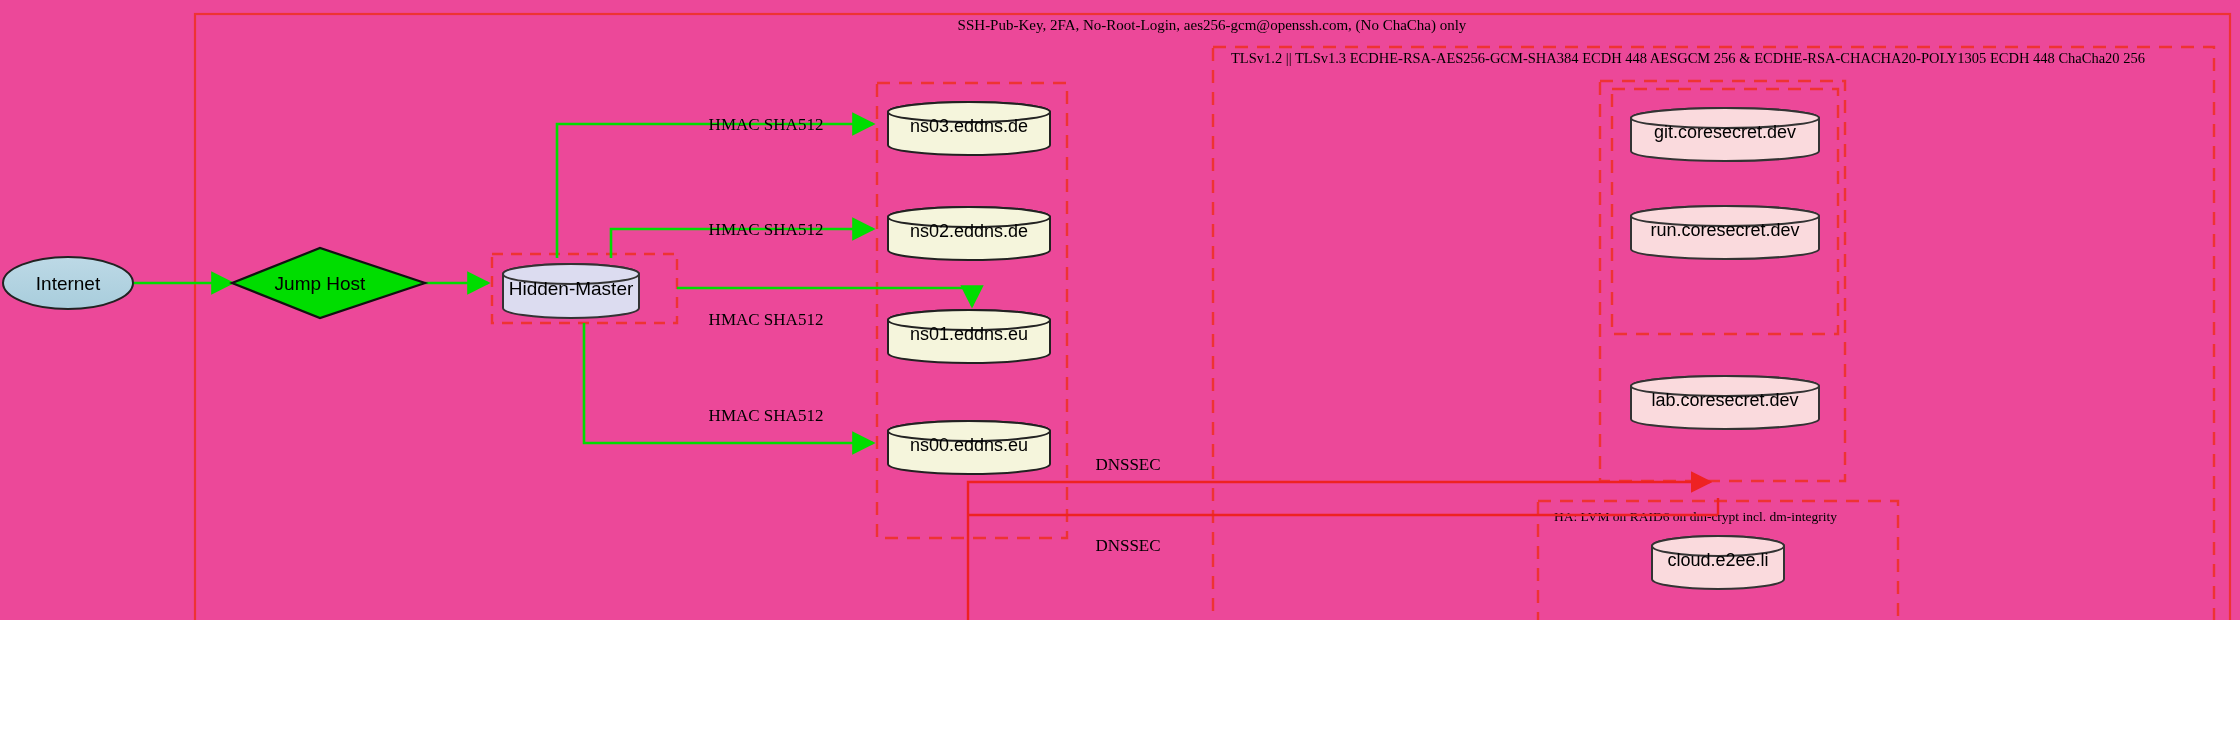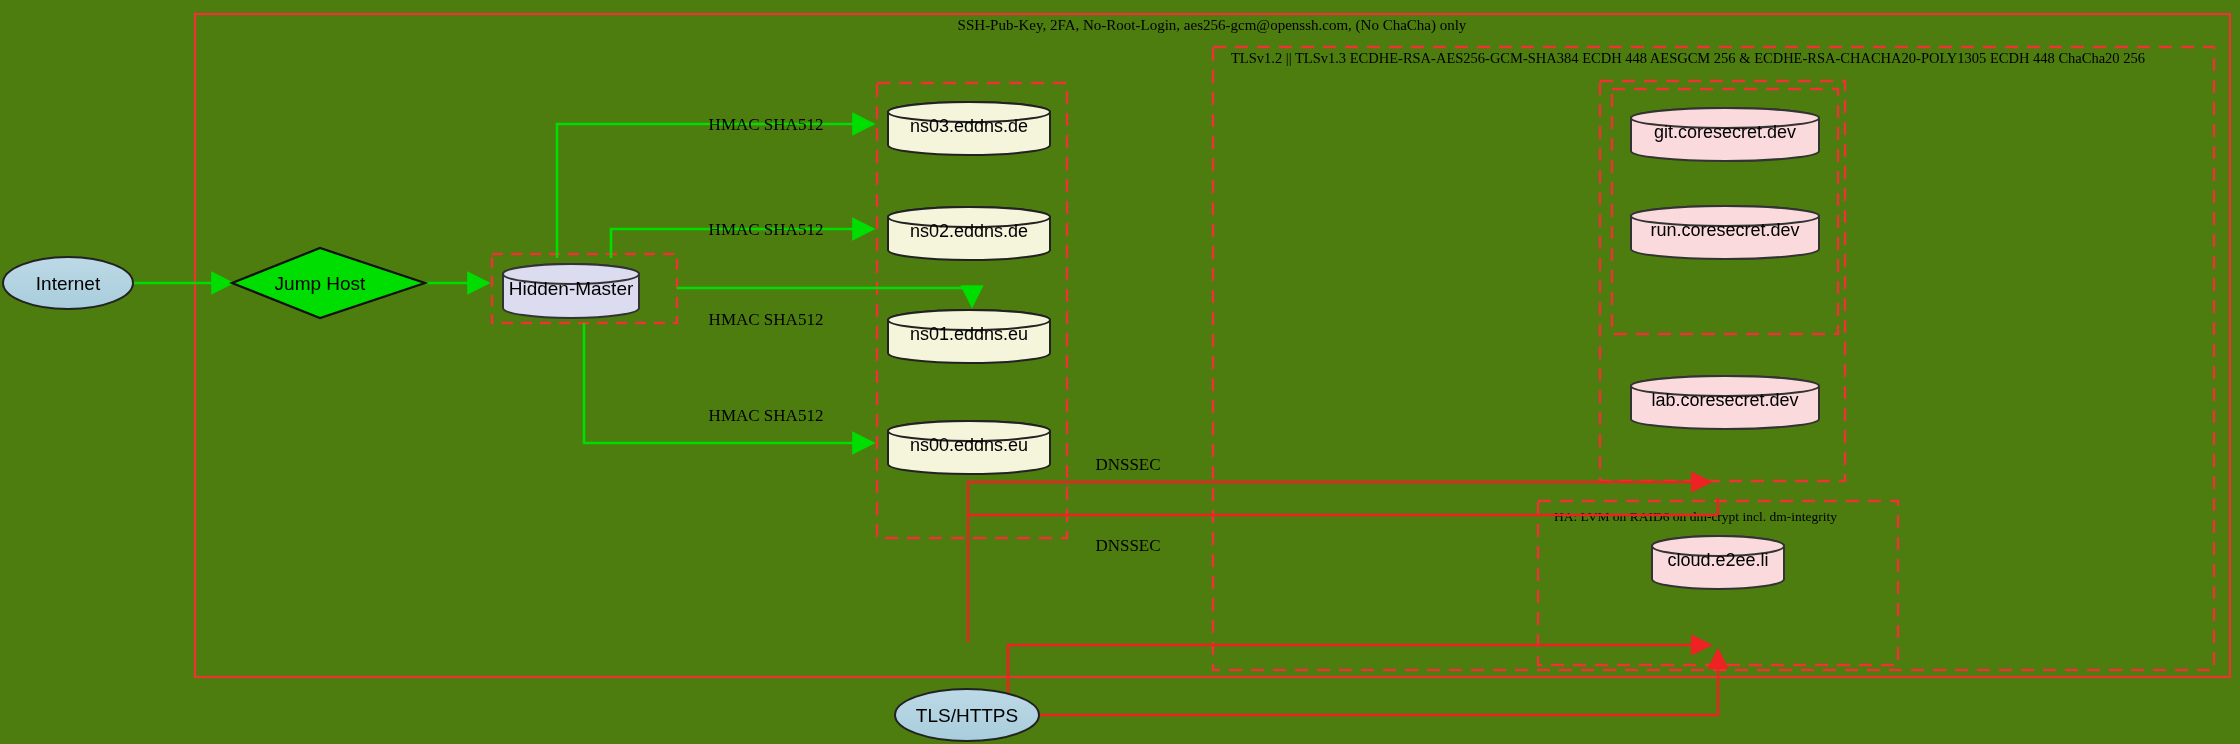--- a/index.html
+++ b/index.html
@@ -1,17 +1,17 @@
 <!DOCTYPE html>
 <html><head>
 <meta charset="utf-8">
 <style>
   html,body{margin:0;padding:0;background:#ffffff;}
   body{font-family:"Liberation Sans",sans-serif;}
-  #canvas{position:relative;width:2240px;height:744px;background:#4d7c0f;overflow:hidden;}
+  #canvas{position:relative;width:2240px;height:620px;background:#ec4899;overflow:hidden;}
   svg{display:block;}
   .serif{font-family:"Liberation Serif",serif;}
   .sans{font-family:"Liberation Sans",sans-serif;}
 </style>
 </head>
 <body>
 
 <div id="canvas">
 <svg width="2240" height="744" viewBox="0 0 2240 744" xmlns="http://www.w3.org/2000/svg">
 

